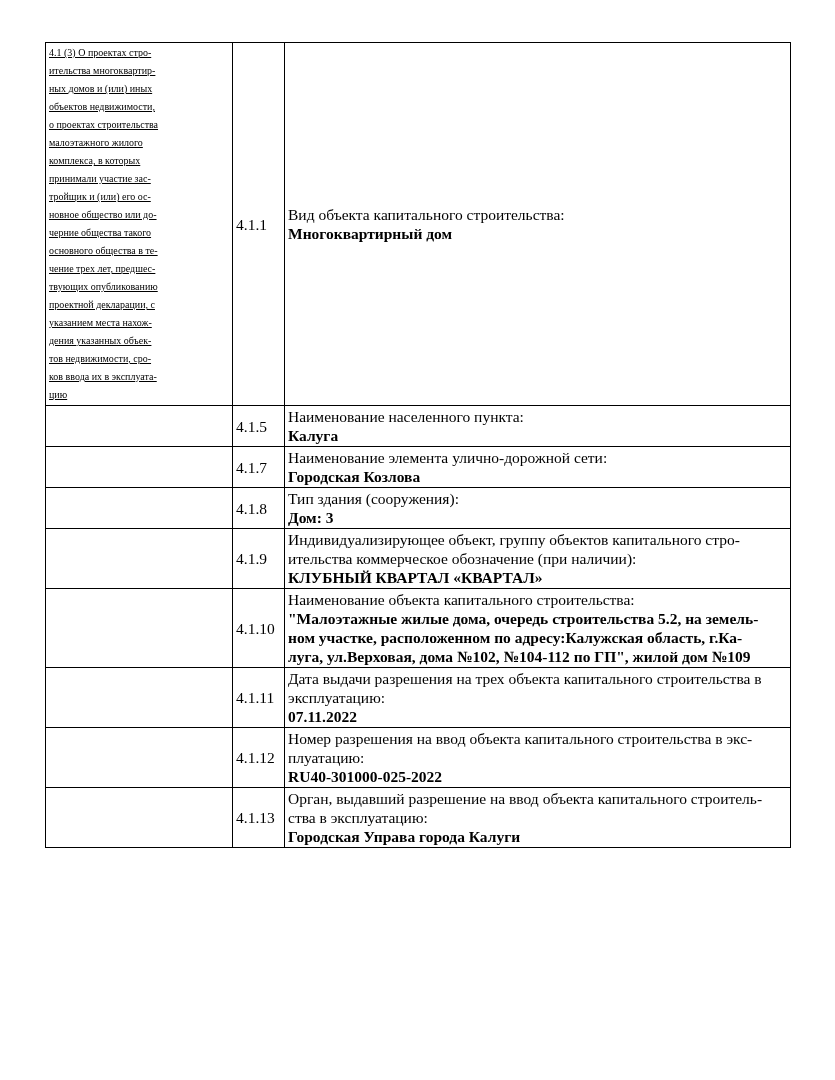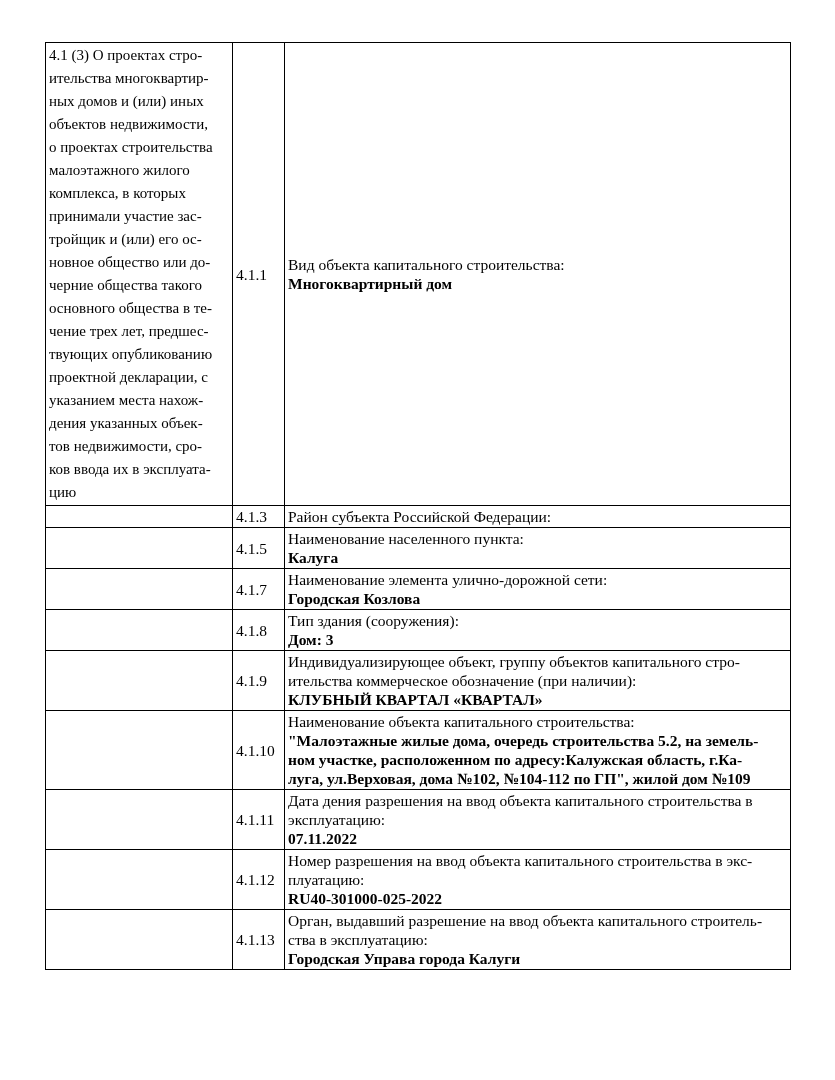--- a/index.html
+++ b/index.html
@@ -25,22 +25,23 @@
     line-height: 19px;
     vertical-align: middle;
     overflow: hidden;
   }
   col.c-left { width: 187px; }
   col.c-num { width: 52px; }
   col.c-content { width: 506px; }
   td.left-cell { vertical-align: top; }
   .note {
     white-space: pre-line;
-    font-size: 15px;
-    line-height: 23px;
+    font-size: 10px;
+    line-height: 18px;
+    text-decoration: underline;
   }
   .label { white-space: pre-line; }
   .value-line { white-space: pre-line; font-weight: bold; }
   .value-line .prefix { font-weight: bold; }
   .num-cell span { white-space: nowrap; }
 </style>
 </head>
 <body>
 
 <div class="page">
@@ -73,32 +74,20 @@
 тов недвижимости, сро-
 ков ввода их в эксплуата-
 цию</div>
     </td>
     <td class="num-cell">
       <span>4.1.1</span>
     </td>
     <td class="content-cell">
       <div class="label">Вид объекта капитального строительства:</div>
       <div class="value-line"><span class="prefix"></span><span class="value">Многоквартирный дом</span></div>
-    </td>
-  </tr>
-        <tr>
-    <td class="left-cell">
-      <div class="note"></div>
-    </td>
-    <td class="num-cell">
-      <span>4.1.3</span>
-    </td>
-    <td class="content-cell">
-      <div class="label">Район субъекта Российской Федерации:</div>
-
     </td>
   </tr>
         <tr>
     <td class="left-cell">
       <div class="note"></div>
     </td>
     <td class="num-cell">
       <span>4.1.5</span>
     </td>
     <td class="content-cell">
@@ -158,21 +147,21 @@
     </td>
   </tr>
         <tr>
     <td class="left-cell">
       <div class="note"></div>
     </td>
     <td class="num-cell">
       <span>4.1.11</span>
     </td>
     <td class="content-cell">
-      <div class="label">Дата дения разрешения на ввод объекта капитального строительства в
+      <div class="label">Дата выдачи разрешения на трех объекта капитального строительства в
 эксплуатацию:</div>
       <div class="value-line"><span class="prefix"></span><span class="value">07.11.2022</span></div>
     </td>
   </tr>
         <tr>
     <td class="left-cell">
       <div class="note"></div>
     </td>
     <td class="num-cell">
       <span>4.1.12</span>

